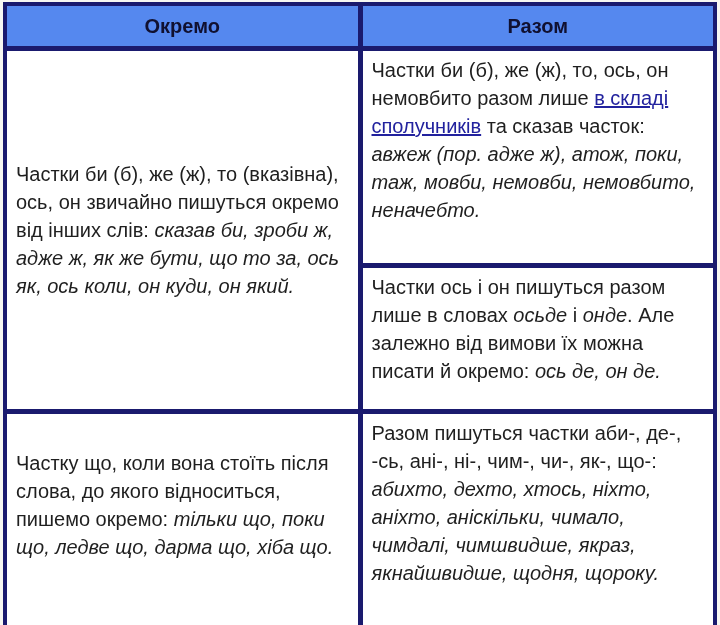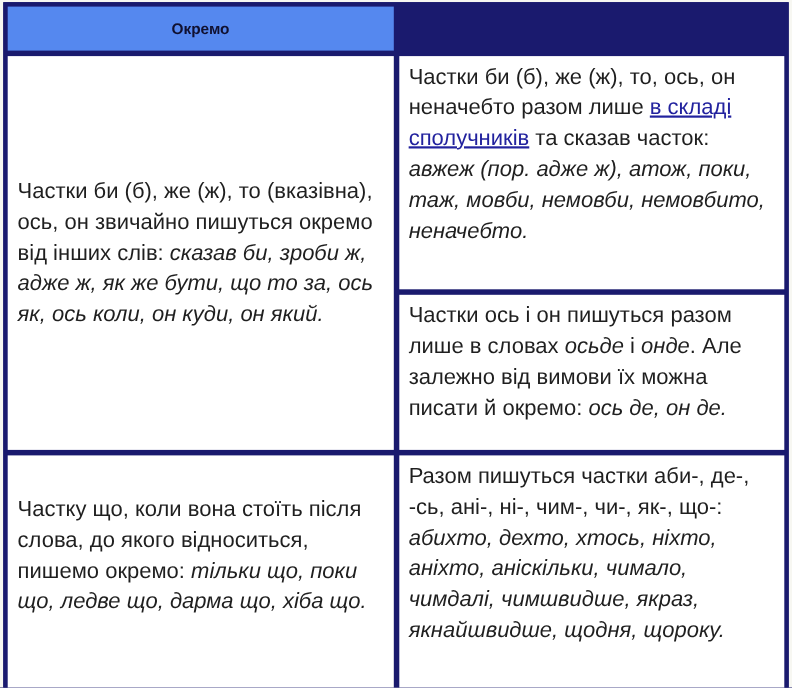--- a/index.html
+++ b/index.html
@@ -35,21 +35,21 @@
   .cell {
     background: var(--cell-bg);
     font-size: 20px;
     line-height: 28px;
     overflow: hidden;
   }
   .hcell {
     background: var(--header-bg);
     color: var(--header-text);
     font-weight: bold;
-    font-size: 14px;
+    font-size: 20px;
     display: flex;
     align-items: center;
     justify-content: center;
   }
   .hcell-left  { grid-column: 1; grid-row: 1; }
   .hcell-right { grid-column: 2; grid-row: 1; }
   .cell-left-row1  { grid-column: 1; grid-row: 2 / 4; display: flex; align-items: center; justify-content: flex-end; }
   .cell-right-row1a{ grid-column: 2; grid-row: 2; }
   .cell-right-row1b{ grid-column: 2; grid-row: 3; }
   .cell-left-row2  { grid-column: 1; grid-row: 4; display: flex; align-items: flex-start; padding-top: 30px; }
@@ -65,27 +65,30 @@
 </style>
 </head>
 <body>
 
 <div class="grammar-table">
 
   <div class="hcell hcell-left">
     <span>Окремо</span>
   </div>
 
+  <div class="hcell hcell-right">
+    <span>Разом</span>
+  </div>
 
   <div class="cell cell-left-row1">
     <div class="txt"><span>Частки </span><span class="b">би (б), же (ж), то</span><span> (вказівна), </span><span class="b">ось, он</span><span> звичайно пишуться окремо від інших слів: </span><span class="i">сказав </span><span class="b i">би,</span><span class="i"> зроби </span><span class="b i">ж,</span><span class="i"> адже </span><span class="b i">ж,</span><span class="i"> як </span><span class="b i">же</span><span class="i"> бути, що </span><span class="b i">то</span><span class="i"> за, </span><span class="b i">ось</span><span class="i"> як, </span><span class="b i">ось</span><span class="i"> коли, </span><span class="b i">он</span><span class="i"> куди, </span><span class="b i">он</span><span class="i"> який.</span></div>
   </div>
 
   <div class="cell cell-right-row1a">
-    <div class="txt"><span>Частки </span><span class="b">би (б), же (ж), то, ось, он</span><span> неначебто разом лише </span><a class="link" href="#">в складі сполучників</a><span> та сказав часток: </span><span class="i">авжеж (пор. адже ж), атож, поки, таж, мовби, немовби, немовбито, неначебто.</span></div>
+    <div class="txt"><span>Частки </span><span class="b">би (б), же (ж), то, ось, он</span><span> немовбито разом лише </span><a class="link" href="#">в складі сполучників</a><span> та сказав часток: </span><span class="i">авжеж (пор. адже ж), атож, поки, таж, мовби, немовби, немовбито, неначебто.</span></div>
   </div>
 
   <div class="cell cell-right-row1b">
     <div class="txt"><span>Частки </span><span class="b">ось</span><span> і </span><span class="b">он</span><span> пишуться разом лише в словах </span><span class="b i">ось</span><span class="i">де</span><span> і </span><span class="b i">он</span><span class="i">де</span><span>. Але залежно від вимови їх можна писати й окремо: </span><span class="b i">ось</span><span class="i"> де, </span><span class="b i">он</span><span class="i"> де.</span></div>
   </div>
 
   <div class="cell cell-left-row2">
     <div class="txt"><span>Частку </span><span class="b">що,</span><span> коли вона стоїть після слова, до якого відноситься, пишемо окремо: </span><span class="i">тільки </span><span class="b i">що,</span><span class="i"> поки що, </span><span class="i">ледве </span><span class="b i">що,</span><span class="i"> дарма </span><span class="b i">що,</span><span class="i"> хіба </span><span class="b i">що.</span></div>
   </div>
 

